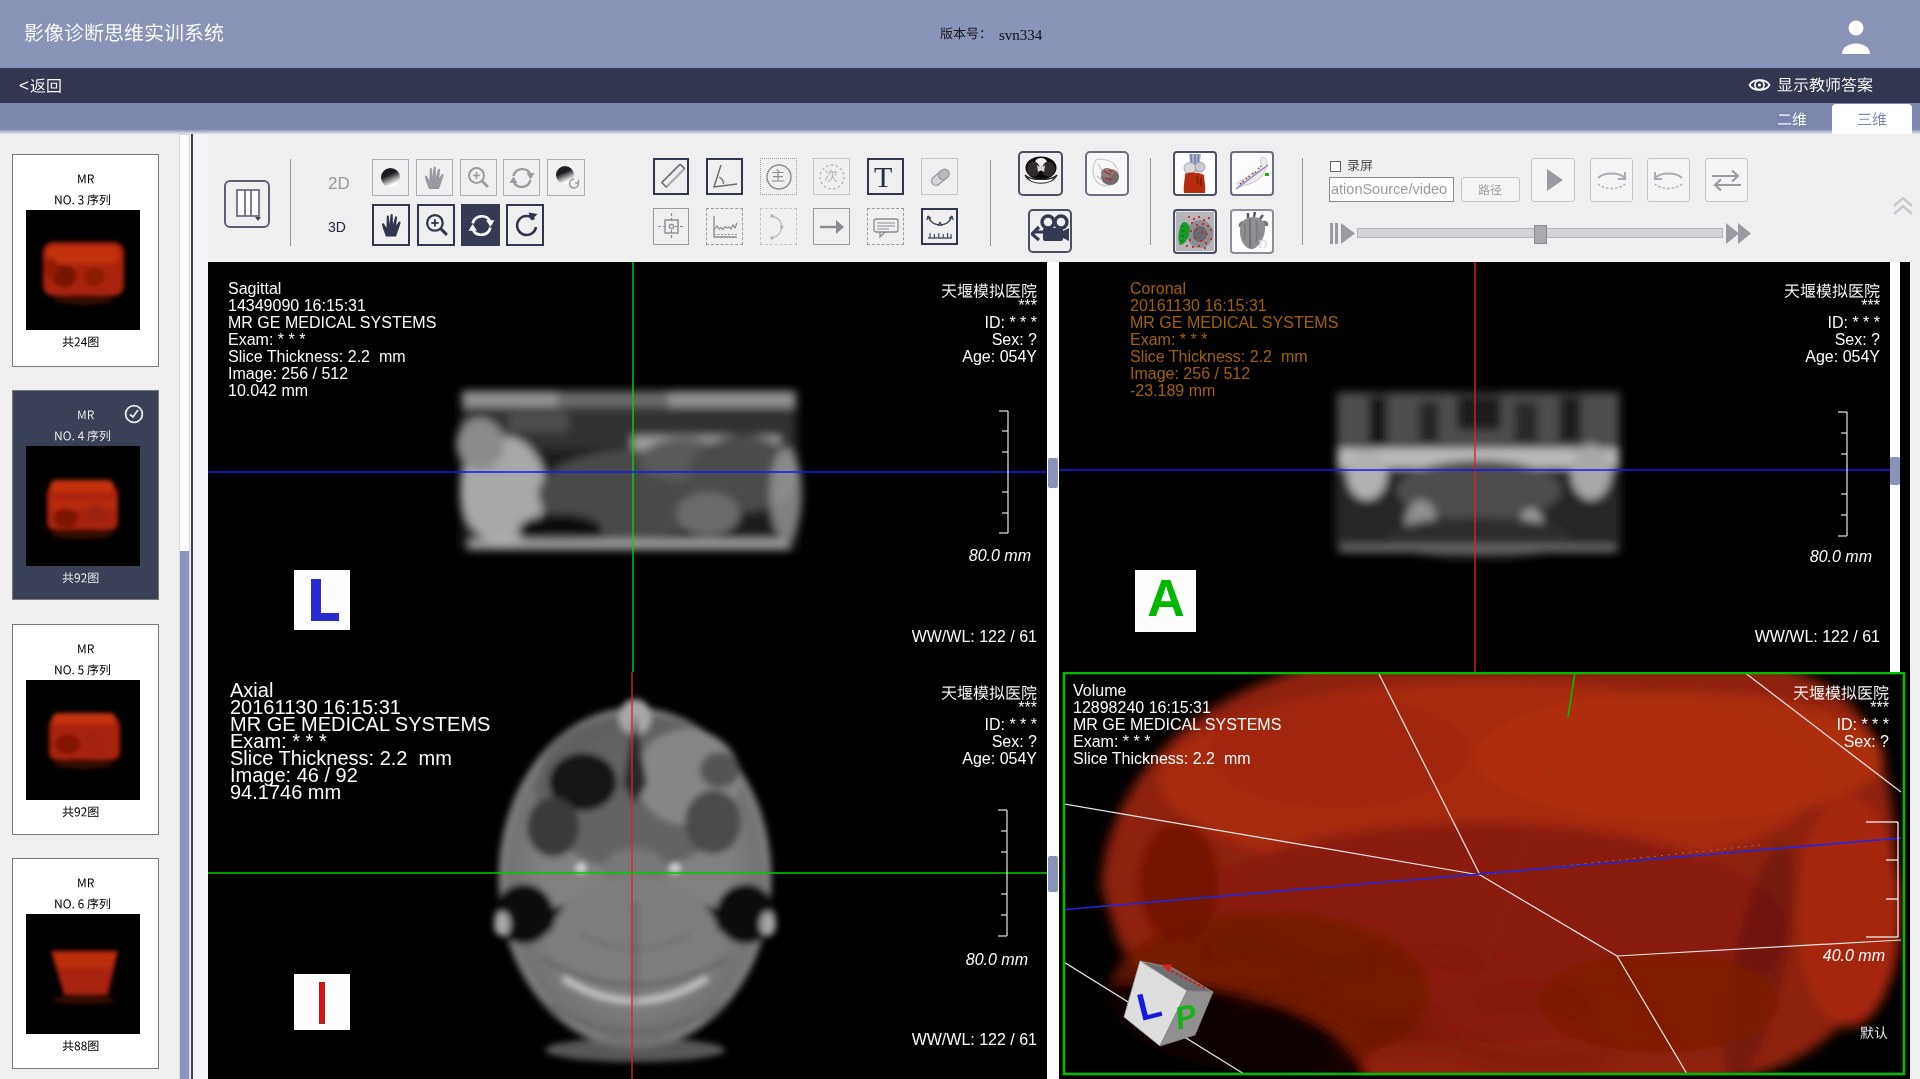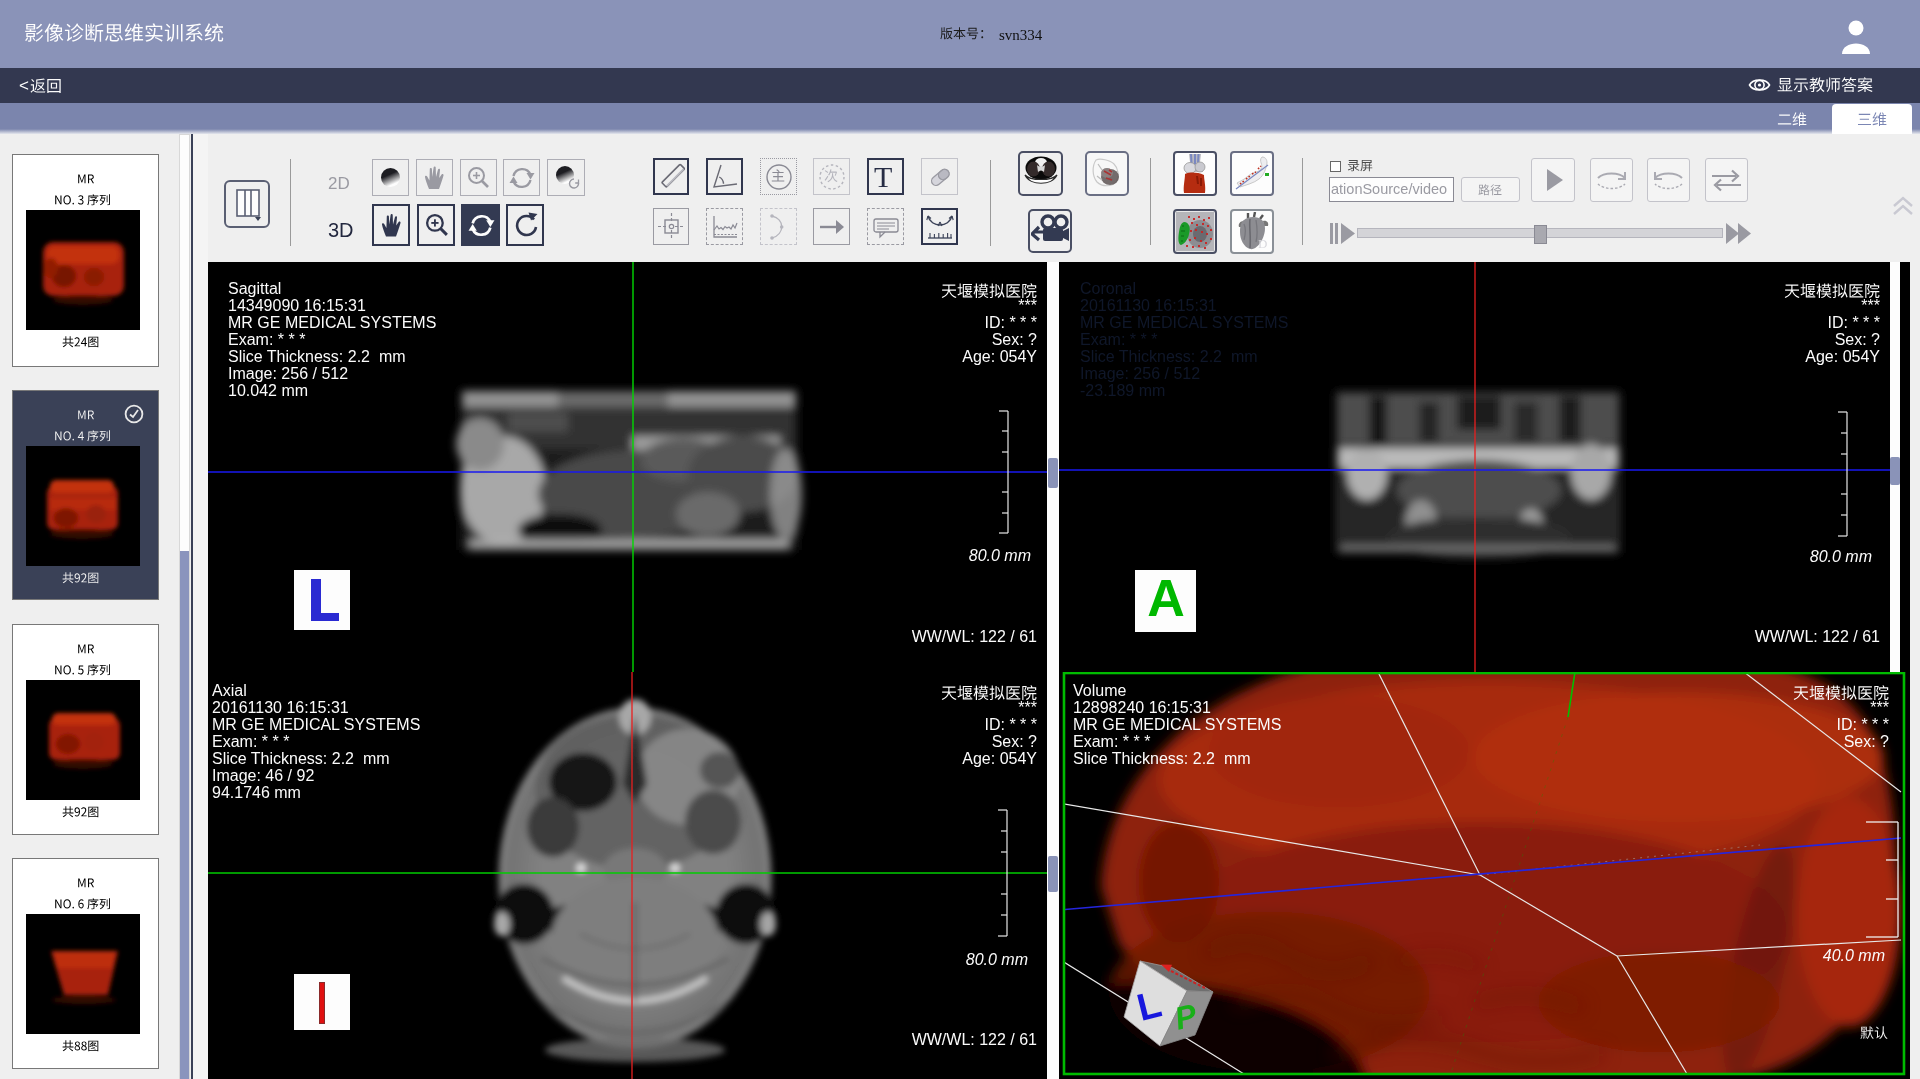--- a/index.html
+++ b/index.html
@@ -158,21 +158,21 @@
 <div class="abs" style="left:224px;top:180px;width:46px;height:48px;border:2px solid #5a5f73;border-radius:6px;background:#efefef"></div>
 <svg class="abs" style="left:236px;top:189px" width="26" height="32" viewBox="0 0 26 32">
 <rect x="1" y="1" width="22" height="26" fill="#fdfdfd" stroke="#5a5f73" stroke-width="1.6"></rect>
 <line x1="9" y1="1" x2="9" y2="27" stroke="#5a5f73" stroke-width="1.6"></line>
 <line x1="15" y1="1" x2="15" y2="27" stroke="#5a5f73" stroke-width="1.6"></line>
 <path d="M19 28 L25 28 L22 32 Z" fill="#3a4157"></path>
   </svg>
 <div class="abs" style="left:290px;top:159px;width:1px;height:87px;background:#9a9a9a"></div>
 
 <div class="abs" style="left:328px;top:174px;font-size:17px;color:#9a9aa2">2D</div>
-<div class="abs" style="left:328px;top:219px;font-size:20px;color:#23283f">3D</div>
+<div class="abs" style="left:328px;top:219px;font-size:14px;color:#23283f">3D</div>
 
 <div class="abs" style="left:372px;top:159px;width:37px;height:37px;border:1px solid #adadb5;background:#efefef"></div>
 <svg class="abs" style="left:379px;top:166px" width="23" height="23" viewBox="0 0 23 23">
     <defs>
 <linearGradient id="wl1" x1="0" y1="0" x2="0.45" y2="1">
         <stop offset="0.45" stop-color="#1d1d22"></stop>
         <stop offset="0.95" stop-color="#fdfdfd"></stop>
       </linearGradient>
     </defs>
 <circle cx="11.5" cy="11.5" r="9.5" fill="url(#wl1)"></circle>
@@ -639,28 +639,28 @@
 <text x="119" y="358" font-family="Liberation Sans" font-size="32" font-weight="bold" font-style="italic" fill="#18b018" transform="rotate(-14 119 358)">P</text>
 </g>
 </svg>
 <div class="abs" style="left:228px;top:280px;font-size:16px;line-height:17px;color:#fbfbfb;white-space:pre">Sagittal
 14349090 16:15:31
 MR GE MEDICAL SYSTEMS
 Exam: * * *
 Slice Thickness: 2.2  mm
 Image: 256 / 512
 10.042 mm</div>
-<div class="abs" style="left:1080px;top:280px;font-size:16px;line-height:17px;color:#0f172a;white-space:pre">Coronal
+<div class="abs" style="left:1130px;top:280px;font-size:16px;line-height:17px;color:#a16207;white-space:pre">Coronal
 20161130 16:15:31
 MR GE MEDICAL SYSTEMS
 Exam: * * *
 Slice Thickness: 2.2  mm
 Image: 256 / 512
 -23.189 mm</div>
-<div class="abs" style="left:212px;top:682px;font-size:16px;line-height:17px;color:#fbfbfb;white-space:pre">Axial
+<div class="abs" style="left:230px;top:682px;font-size:20px;line-height:17px;color:#fbfbfb;white-space:pre">Axial
 20161130 16:15:31
 MR GE MEDICAL SYSTEMS
 Exam: * * *
 Slice Thickness: 2.2  mm
 Image: 46 / 92
 94.1746 mm</div>
 <div class="abs" style="left:1073px;top:682px;font-size:16px;line-height:17px;color:#fbfbfb;white-space:pre">Volume
 12898240 16:15:31
 MR GE MEDICAL SYSTEMS
 Exam: * * *

